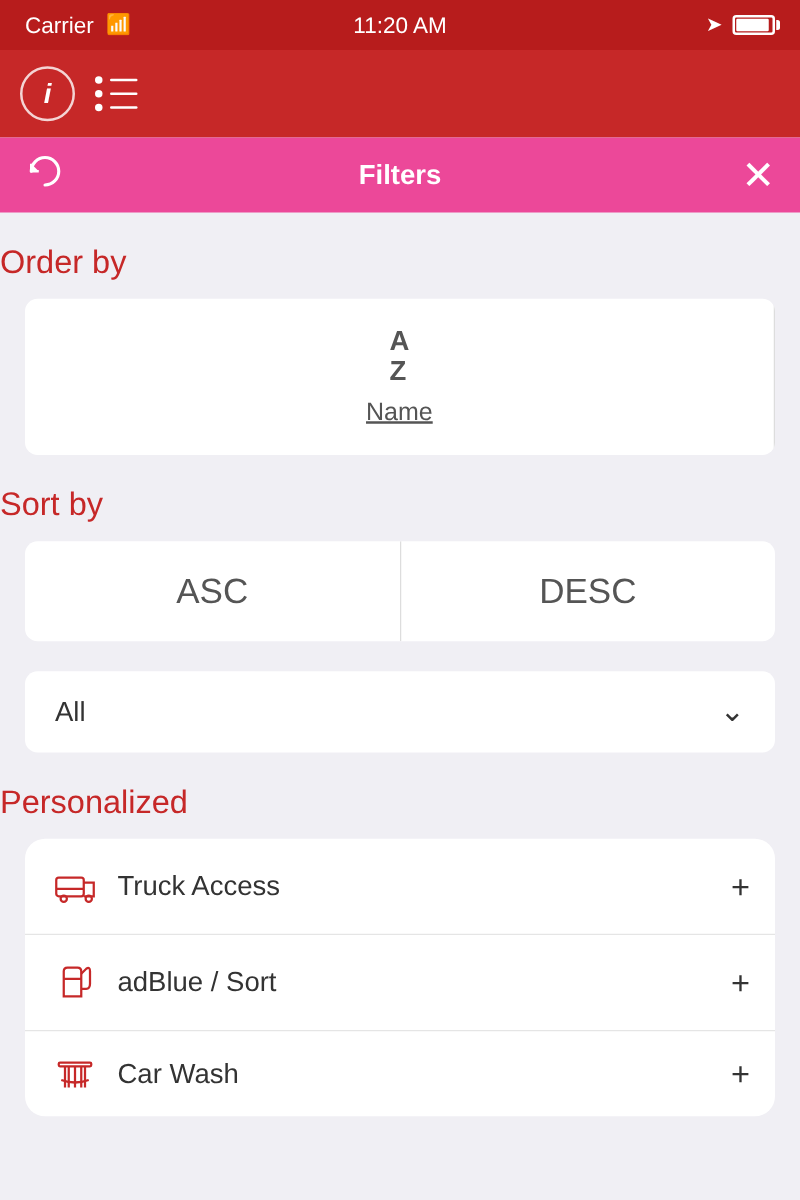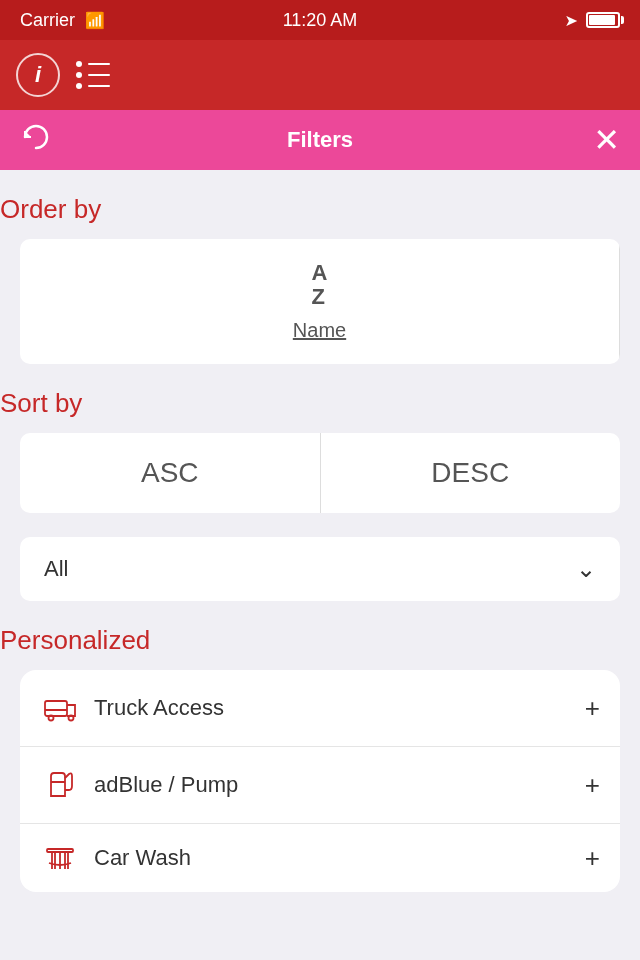--- a/index.html
+++ b/index.html
@@ -365,21 +365,21 @@
     </div>
 
     <div class="list-item">
       <div class="item-icon">
         <svg viewBox="0 0 34 34" stroke="#c62828" stroke-width="1.8" fill="none">
           <path d="M8 28 L8 8 Q8 5 11 5 L19 5 Q22 5 22 8 L22 28 Z"></path>
           <path d="M22 10 L26 6 Q29 4 29 8 L29 18 Q29 22 26 22 L22 22"></path>
           <line x1="8" y1="14" x2="22" y2="14"></line>
         </svg>
       </div>
-      <span class="item-label">adBlue / Pump</span>
+      <span class="item-label">adBlue / Sort</span>
       <span class="plus-icon">+</span>
     </div>
 
     <div class="list-item" style="overflow:hidden;max-height:68px;">
       <div class="item-icon">
         <svg viewBox="0 0 34 34" stroke="#c62828" stroke-width="1.8" fill="none">
           <rect x="4" y="8" width="26" height="3" rx="1"></rect>
           <line x1="9" y1="11" x2="9" y2="28"></line>
           <line x1="25" y1="11" x2="25" y2="28"></line>
           <line x1="12" y1="11" x2="12" y2="28"></line>

